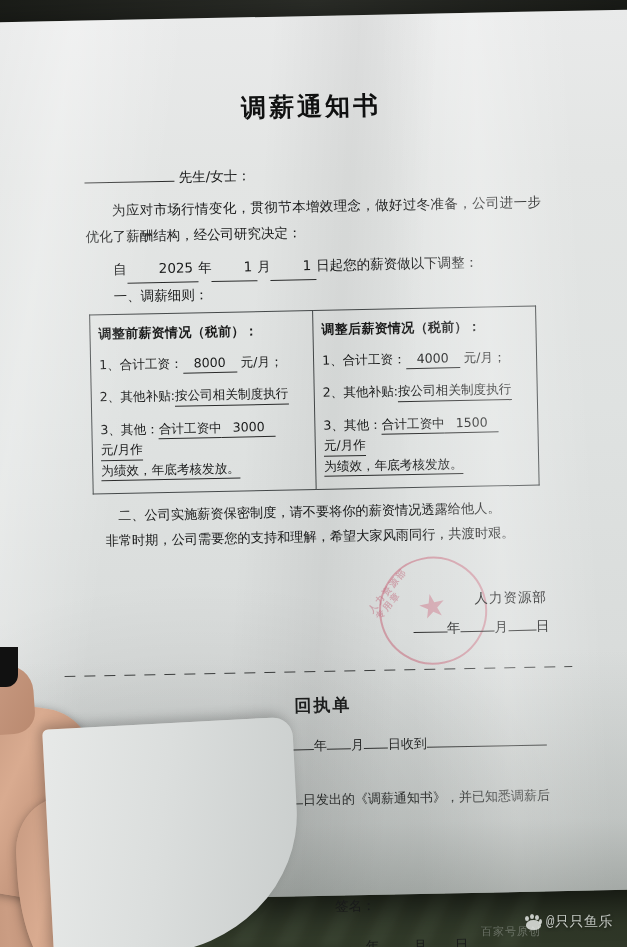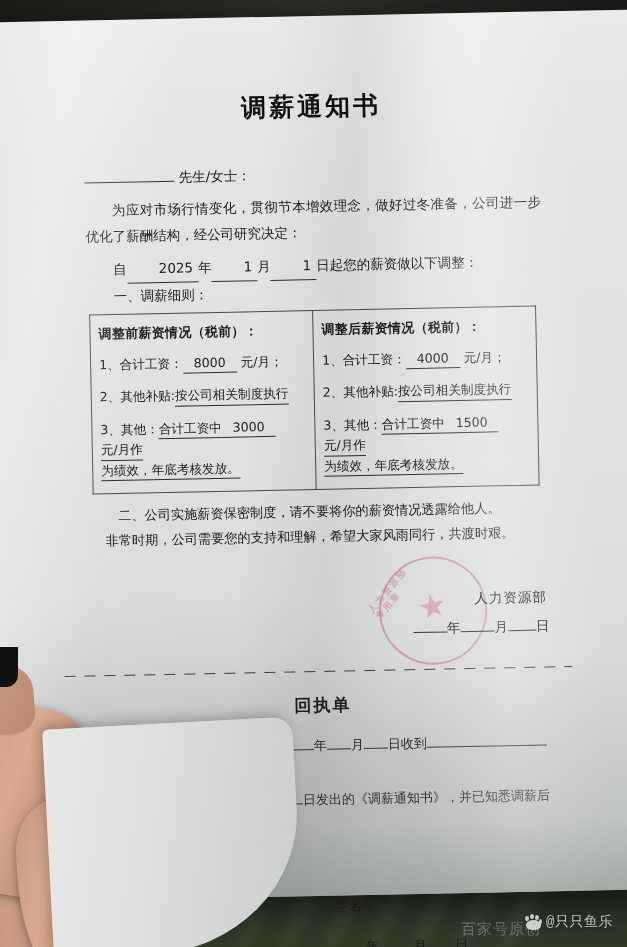--- a/index.html
+++ b/index.html
@@ -361,21 +361,21 @@
   .paw .t1 { left: 0px;  top: 2px; }
   .paw .t2 { left: 5px;  top: 0px; }
   .paw .t3 { left: 10px; top: 1px; }
   .paw .t4 { left: 14px; top: 5px; width: 3px; }
 
   .wm-center {
     position: absolute;
     right: 86px;
     bottom: 8px;
     color: rgba(200,205,200,0.38);
-    font-size: 15px;
+    font-size: 11px;
     letter-spacing: 1px;
     z-index: 20;
     font-family: "DejaVu Sans", sans-serif;
   }
 </style>
 </head>
 <body>
 
 <div id="photo">
 

